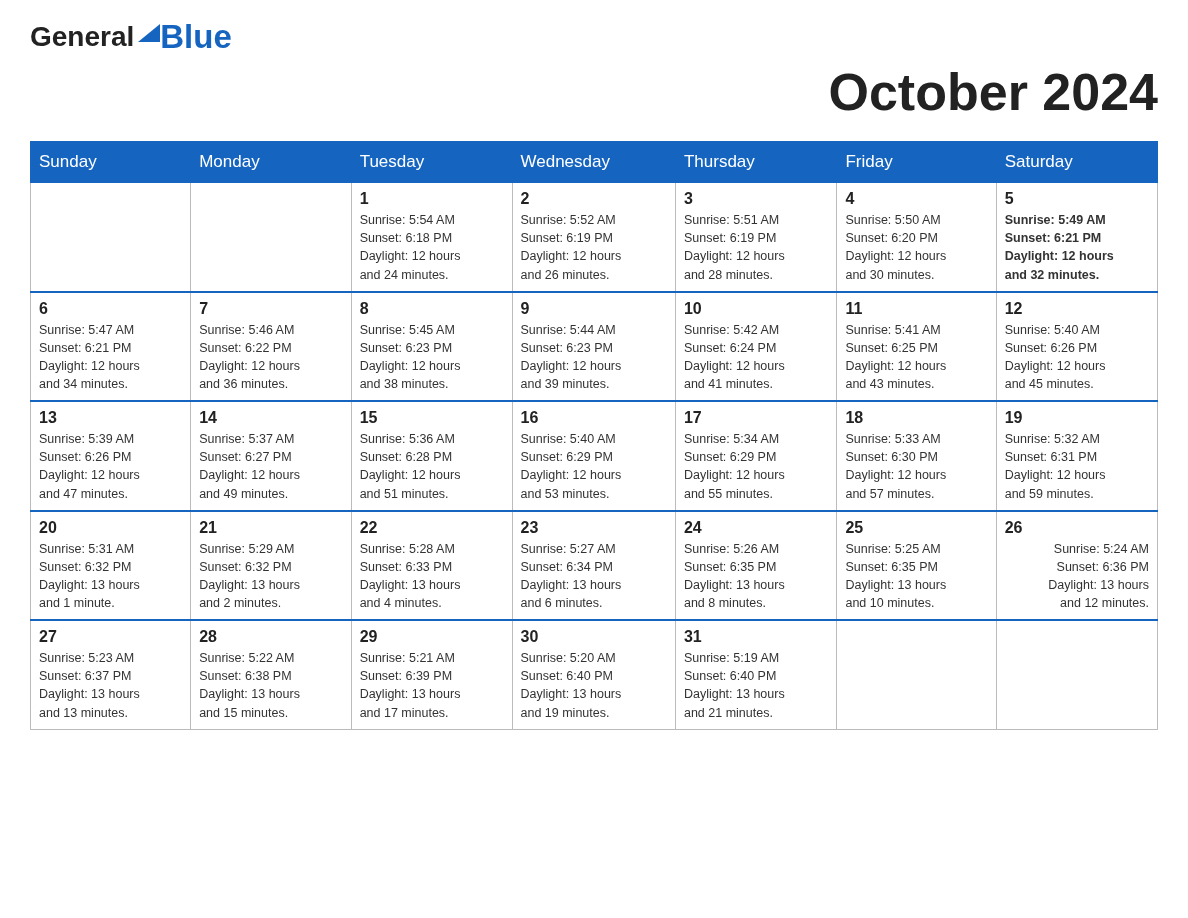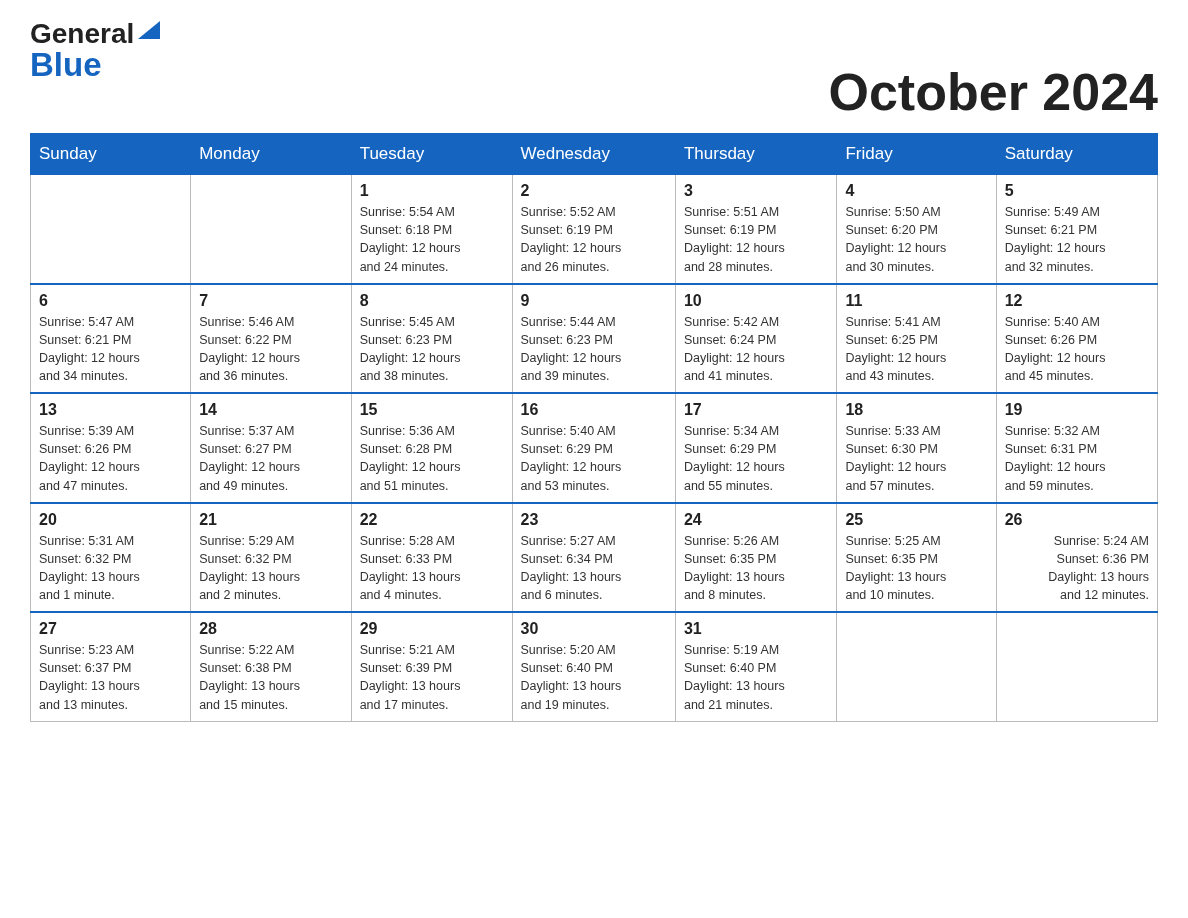--- a/index.html
+++ b/index.html
@@ -12,22 +12,22 @@
       padding: 20px 30px;
     }
     .header {
       display: flex;
       justify-content: space-between;
       align-items: flex-start;
       margin-bottom: 10px;
     }
     .logo {
       display: flex;
-      flex-direction: column;
-      align-items: flex-start;
+      flex-direction: row;
+      align-items: center;
     }
     .logo-text-general {
       font-size: 28px;
       font-weight: bold;
       color: #222;
       line-height: 1;
     }
     .logo-text-blue {
       font-size: 33px;
       font-weight: bold;
@@ -49,21 +49,21 @@
       line-height: 1.1;
     }
     .location-title {
       font-size: 22px;
       color: #444;
       margin-top: 4px;
     }
     .calendar {
       width: 100%;
       border-collapse: collapse;
-      margin-top: 12px;
+      margin-top: 20px;
     }
     .calendar th {
       background: #1565c0;
       color: #fff;
       font-size: 17px;
       font-weight: normal;
       padding: 10px 8px;
       text-align: left;
       border: 1px solid #1565c0;
     }
@@ -156,21 +156,21 @@
         </td>
         <td>
           <div class="day-number">4</div>
           <div class="day-info" style="white-space: pre-line;">Sunrise: 5:50 AM
 Sunset: 6:20 PM
 Daylight: 12 hours
 and 30 minutes.</div>
         </td>
         <td>
           <div class="day-number">5</div>
-          <div class="day-info" style="white-space: pre-line;">Sunrise: 5:49 AM
+          <div class="day-info" style="white-space: pre-line; font-weight: bold;">Sunrise: 5:49 AM
 Sunset: 6:21 PM
 Daylight: 12 hours
 and 32 minutes.</div>
         </td>
       </tr>
       <tr class="row-divider">
         <td>
           <div class="day-number">6</div>
           <div class="day-info" style="white-space: pre-line;">Sunrise: 5:47 AM
 Sunset: 6:21 PM

